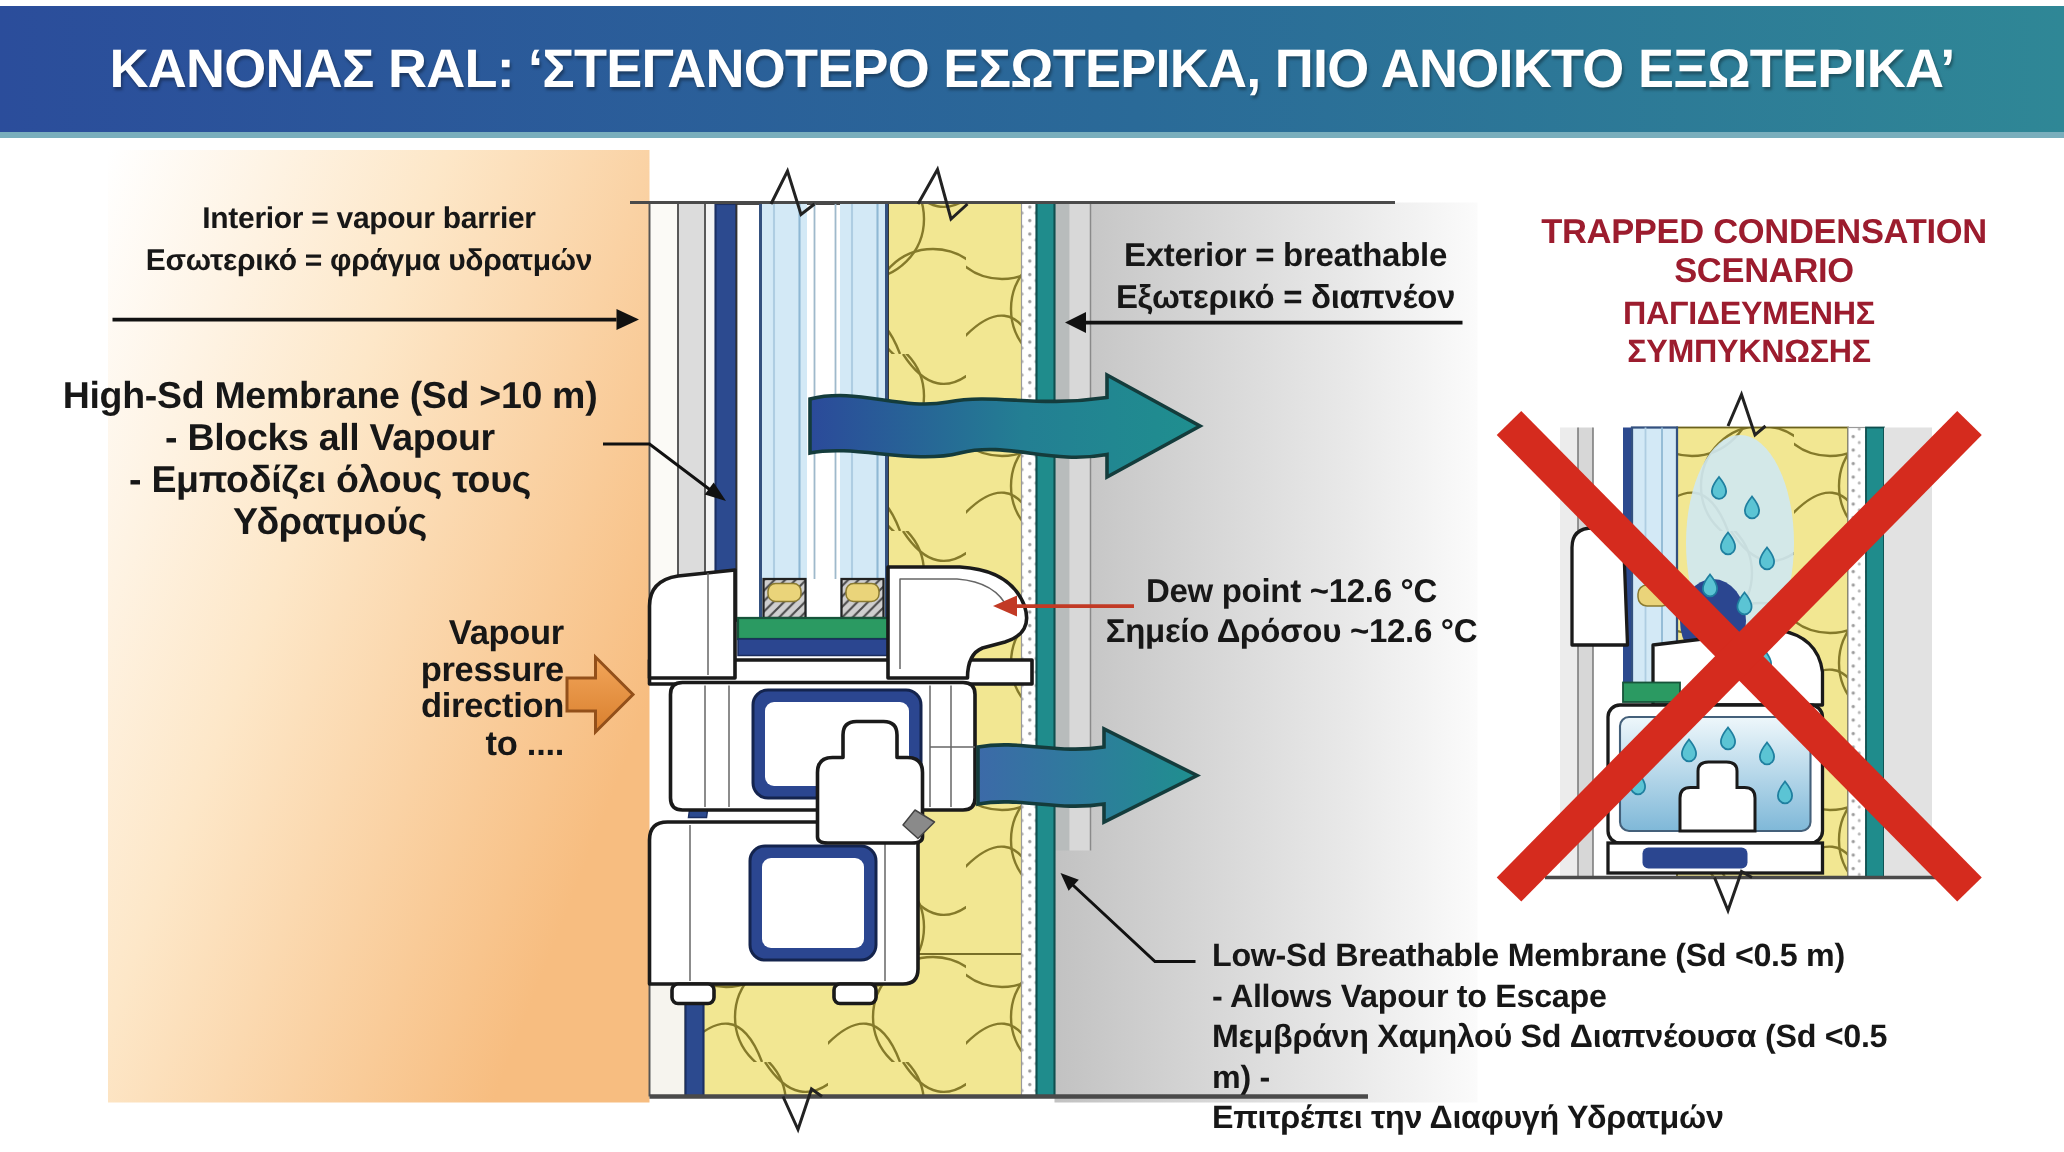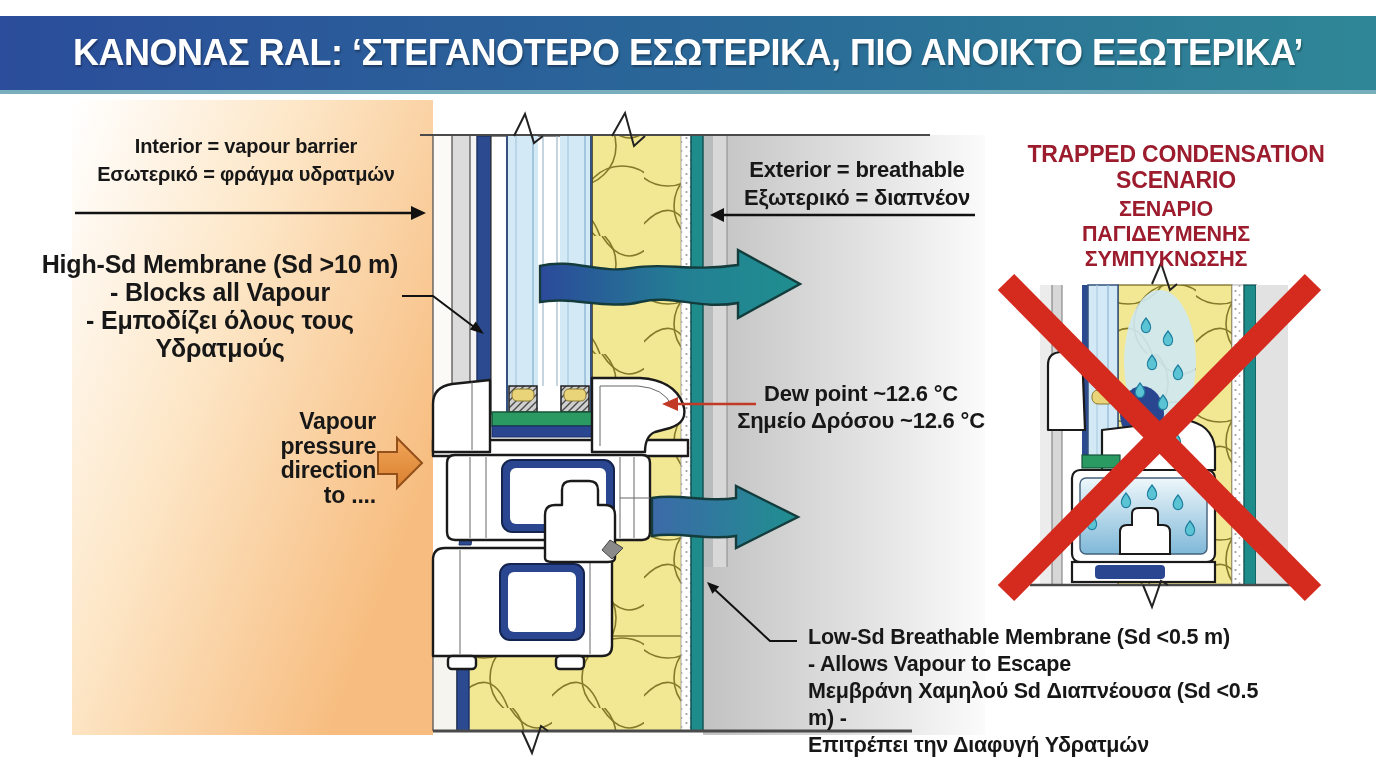--- a/index.html
+++ b/index.html
@@ -1,19 +1,19 @@
 <!DOCTYPE html>
 <html><head>
 <meta charset="utf-8">
 <style>
   html,body{margin:0;padding:0;background:#fff;}
   .stage{position:relative;width:1376px;height:768px;overflow:hidden;background:#fff;
          font-family:"Liberation Sans","DejaVu Sans",sans-serif;}
   .art{position:absolute;left:0;top:0;width:1376px;height:768px;}
-  .hdr{position:absolute;left:0;top:16px;width:1376px;height:78px;
+  .hdr{position:absolute;left:0;top:4px;width:1376px;height:88px;
        background:linear-gradient(90deg,#2b4d9b 0%,#2a6a98 55%,#2f8796 100%);
        border-bottom:4px solid #79aebc;box-sizing:border-box;
        display:flex;align-items:center;justify-content:center;}
   .hdr span{color:#ffffff;font-size:36px;font-weight:700;letter-spacing:-0.5px;
        text-shadow:1px 2px 2px rgba(0,0,0,.35);white-space:nowrap;}
   .lbl{position:absolute;color:#171717;font-weight:700;letter-spacing:-0.2px;}
   .lbl span{display:block;}
   .c{text-align:center;}
   .r{text-align:right;}
   .lbl-interior{left:70px;top:132px;width:352px;font-size:20px;line-height:28px;text-align:center;}
@@ -287,18 +287,17 @@
     <span>- Allows Vapour to Escape</span>
     <span>Μεμβράνη Χαμηλού Sd Διαπνέουσα (Sd &lt;0.5 m) -</span>
     <span>Επιτρέπει την Διαφυγή Υδρατμών</span>
   </div>
 
   <div class="lbl lbl-trap-en c">
     <span>TRAPPED CONDENSATION</span>
     <span>SCENARIO</span>
   </div>
   <div class="lbl lbl-trap-el c">
-    <span>ΣΕΝΑΡΙΟ</span>
     <span>ΠΑΓΙΔΕΥΜΕΝΗΣ</span>
     <span>ΣΥΜΠΥΚΝΩΣΗΣ</span>
   </div>
 
 </div>
 
 </body></html>

